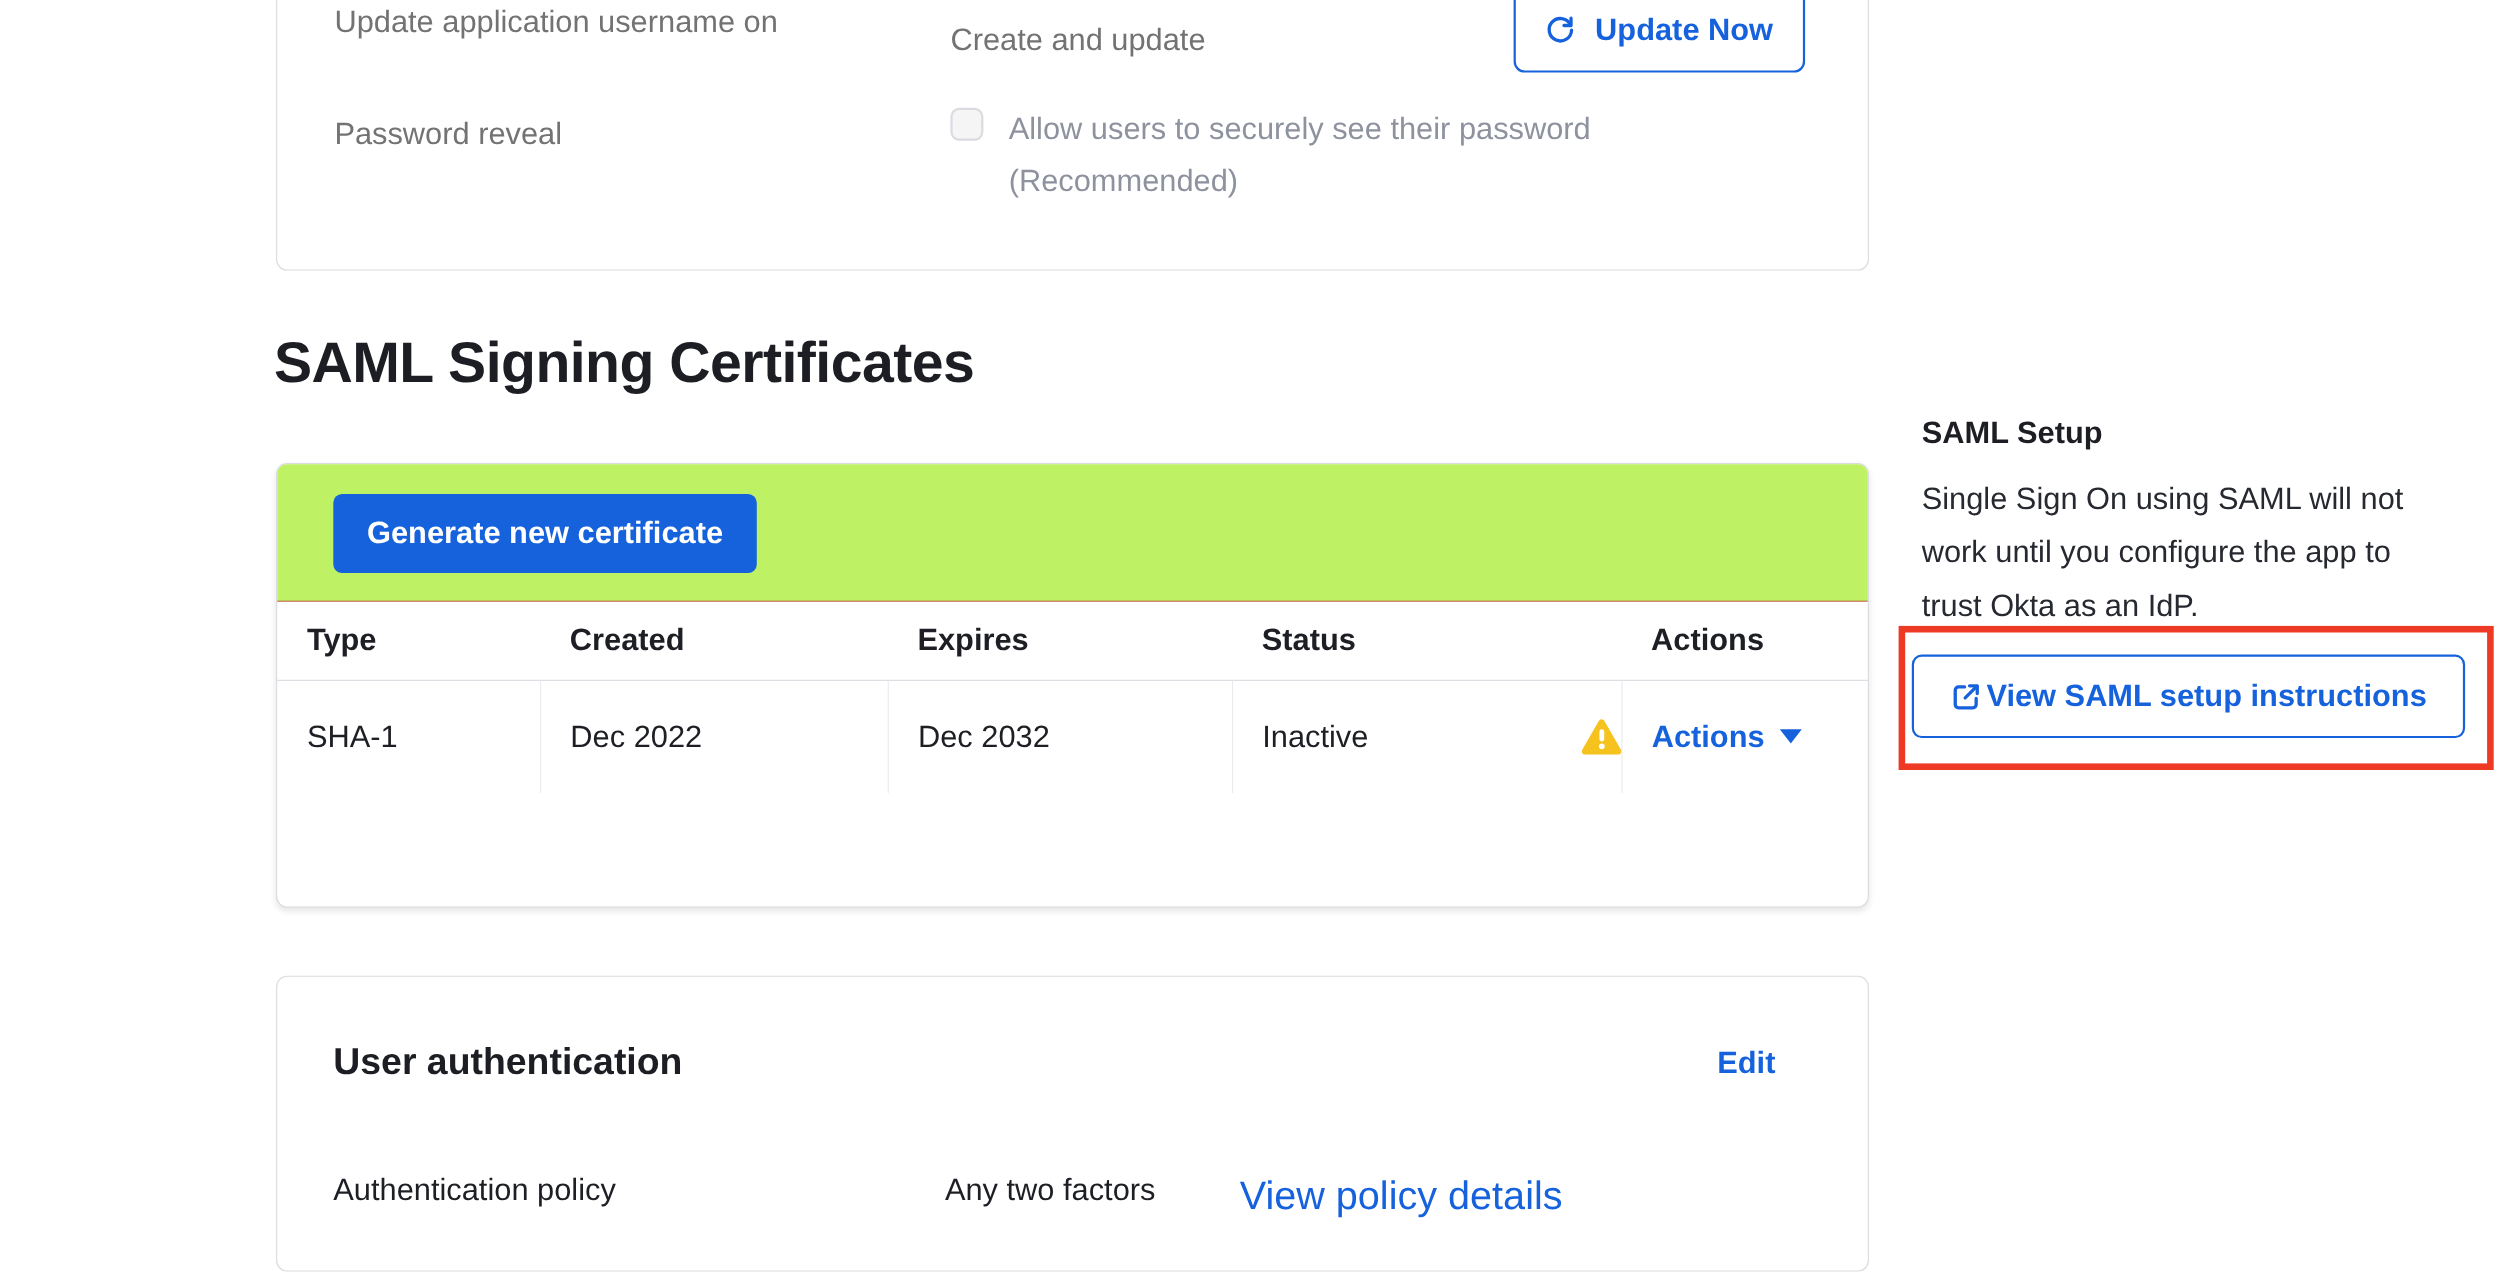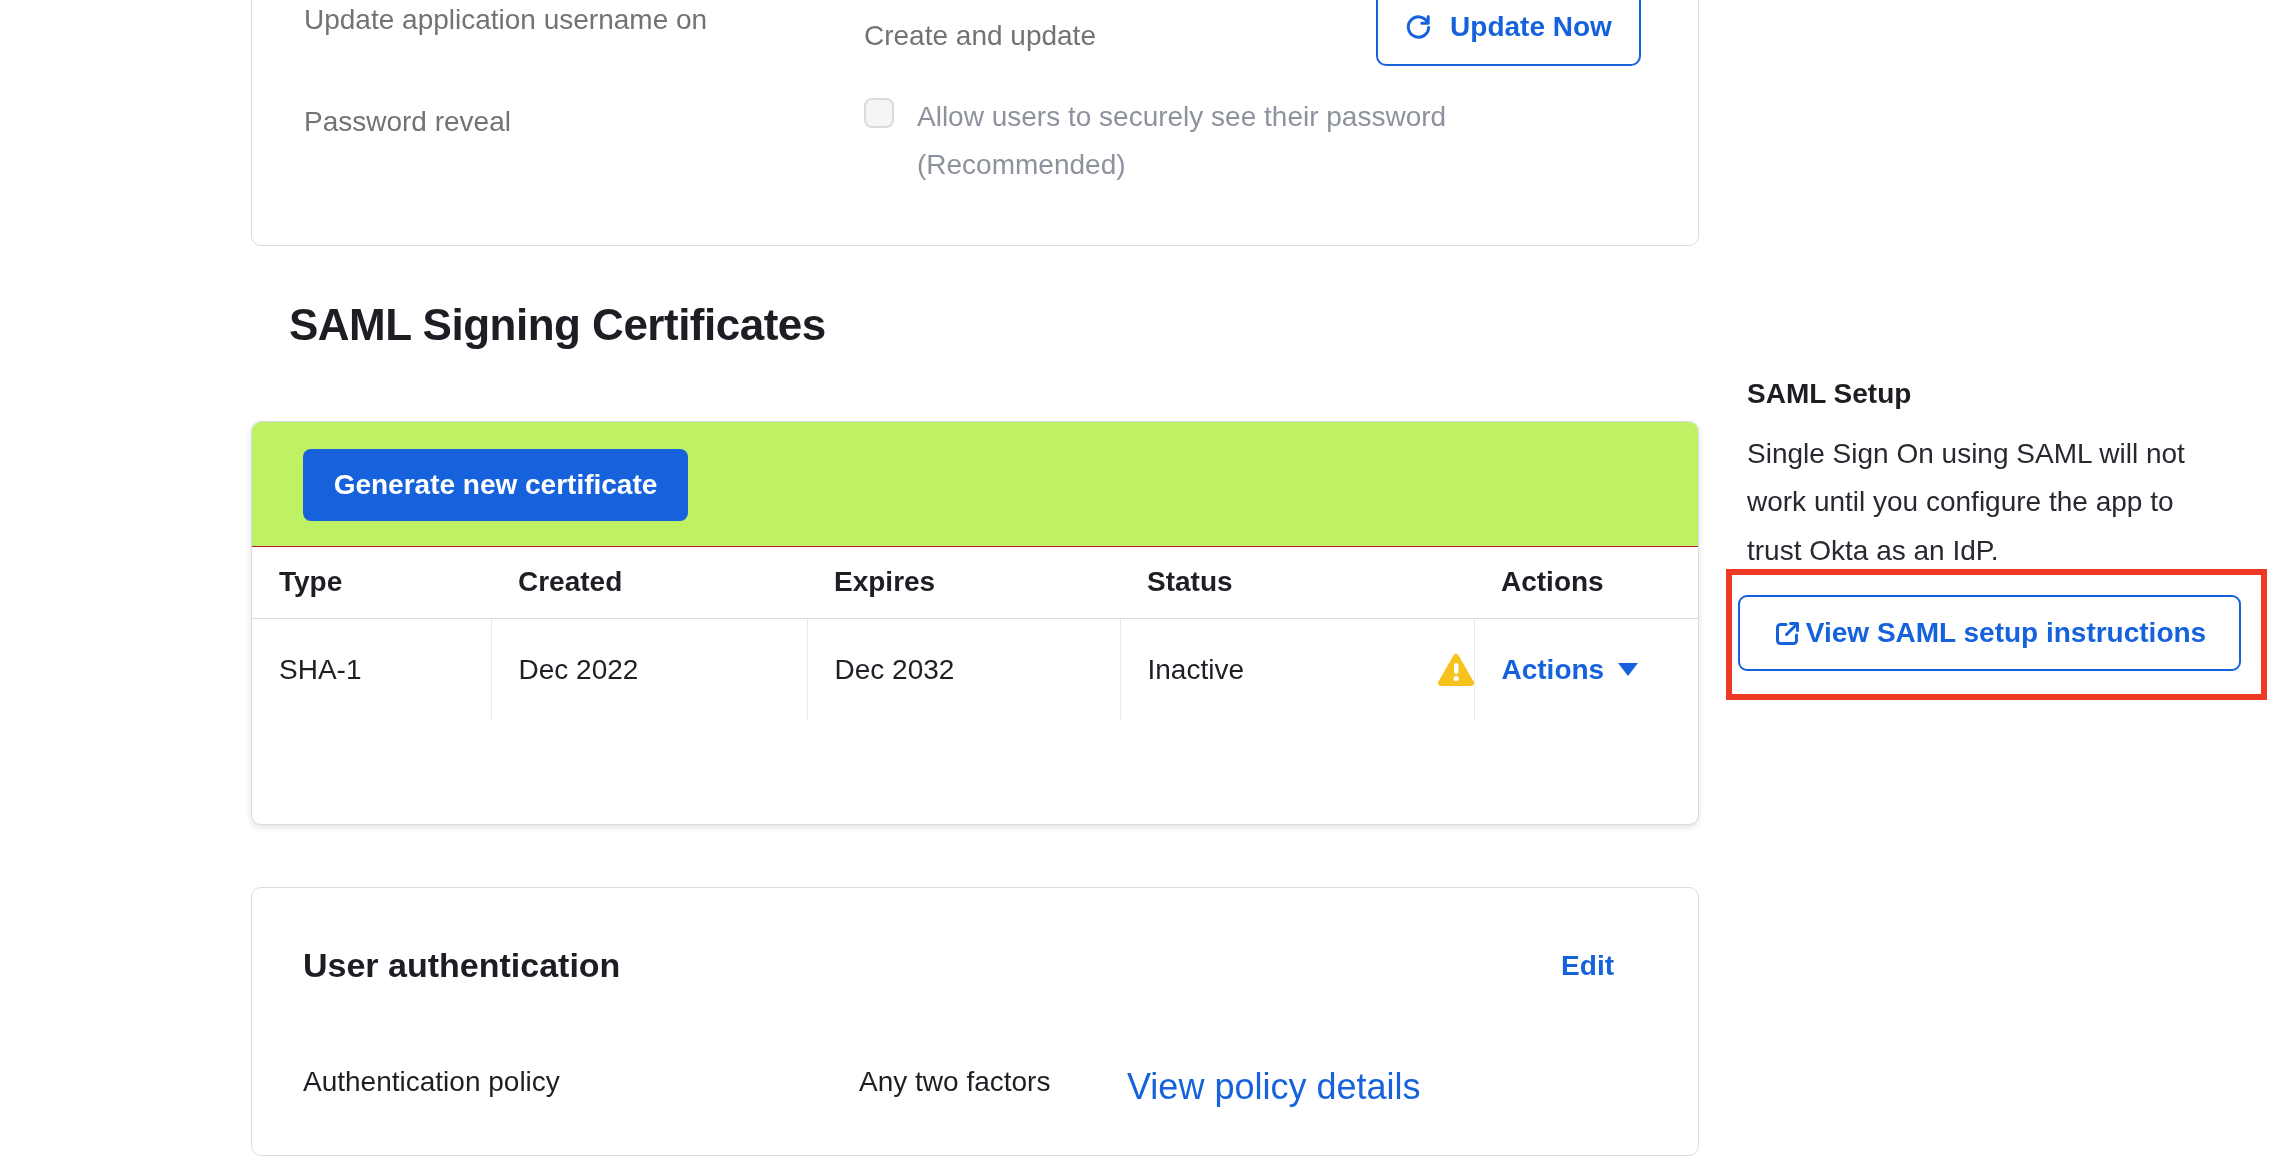--- a/index.html
+++ b/index.html
@@ -34,21 +34,21 @@
   }
   #checkbox {
     position: absolute; left: 864px; top: 98px; width: 30px; height: 30px;
     border: 2px solid #d9dbe0; border-radius: 8px; background: #f5f5f6; cursor: pointer;
   }
   .cb-line { position: absolute; left: 917px; font-size: 28px; line-height: 34px; color: #8d929e; }
 
   
   #saml-title {
     position: absolute; left: 249px; top: 300px;
-    font-size: 44px; font-weight: bold; letter-spacing: -0.5px; color: #1c1e24; margin-left: 40px;
+    font-size: 52px; font-weight: bold; letter-spacing: -0.5px; color: #1c1e24;
   }
 
   
   #cert-widget {
     position: absolute; left: 251px; top: 421px; width: 1448px; height: 404px;
     border: 1px solid #d9dbe0; border-radius: 10px; background: #fff;
     box-shadow: 0 3px 6px rgba(29,31,36,0.12);
   }
   #cert-header {
     height: 125px; background: #bef264;

